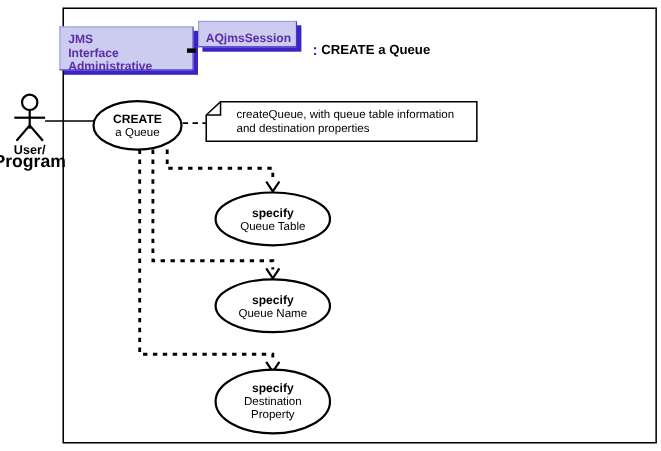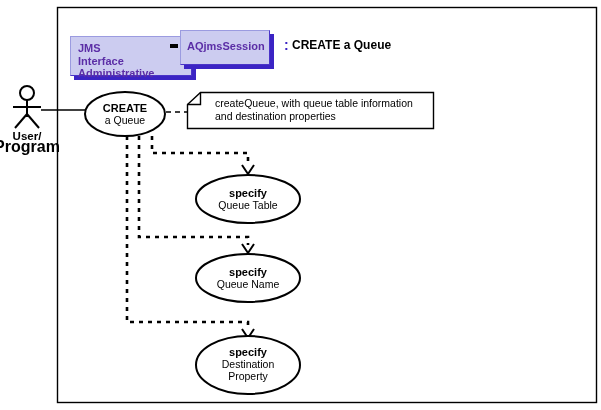--- a/index.html
+++ b/index.html
@@ -37,22 +37,22 @@
     border-right: 1px solid #4a34c8;
     border-bottom: 1px solid #4a34c8;
     box-shadow: 4px 4px 0 0 #3b24c4;
     color: #5b2ea6;
     font-weight: bold;
     font-size: 11px;
     line-height: 12.5px;
     padding: 5px 0 0 7px;
     letter-spacing: 0px;
   }
-  #hdr-box-1 { left: 70px; top: 24px; width: 122px; height: 40px; margin-top: 12px; }
-  #hdr-box-2 { left: 180px; top: 30px; width: 90px; height: 35px;
+  #hdr-box-1 { left: 54px; top: 24px; width: 122px; height: 40px; }
+  #hdr-box-2 { left: 180px; top: 19px; width: 90px; height: 24px;
                padding-top: 9px; padding-left: 6px; }
   #hdr-dash {
     position: absolute;
     left: 170px; top: 44px;
     width: 8px; height: 4px;
     background: #000000;
   }
   #hdr-colon {
     position: absolute;
     left: 284px; top: 38px;

